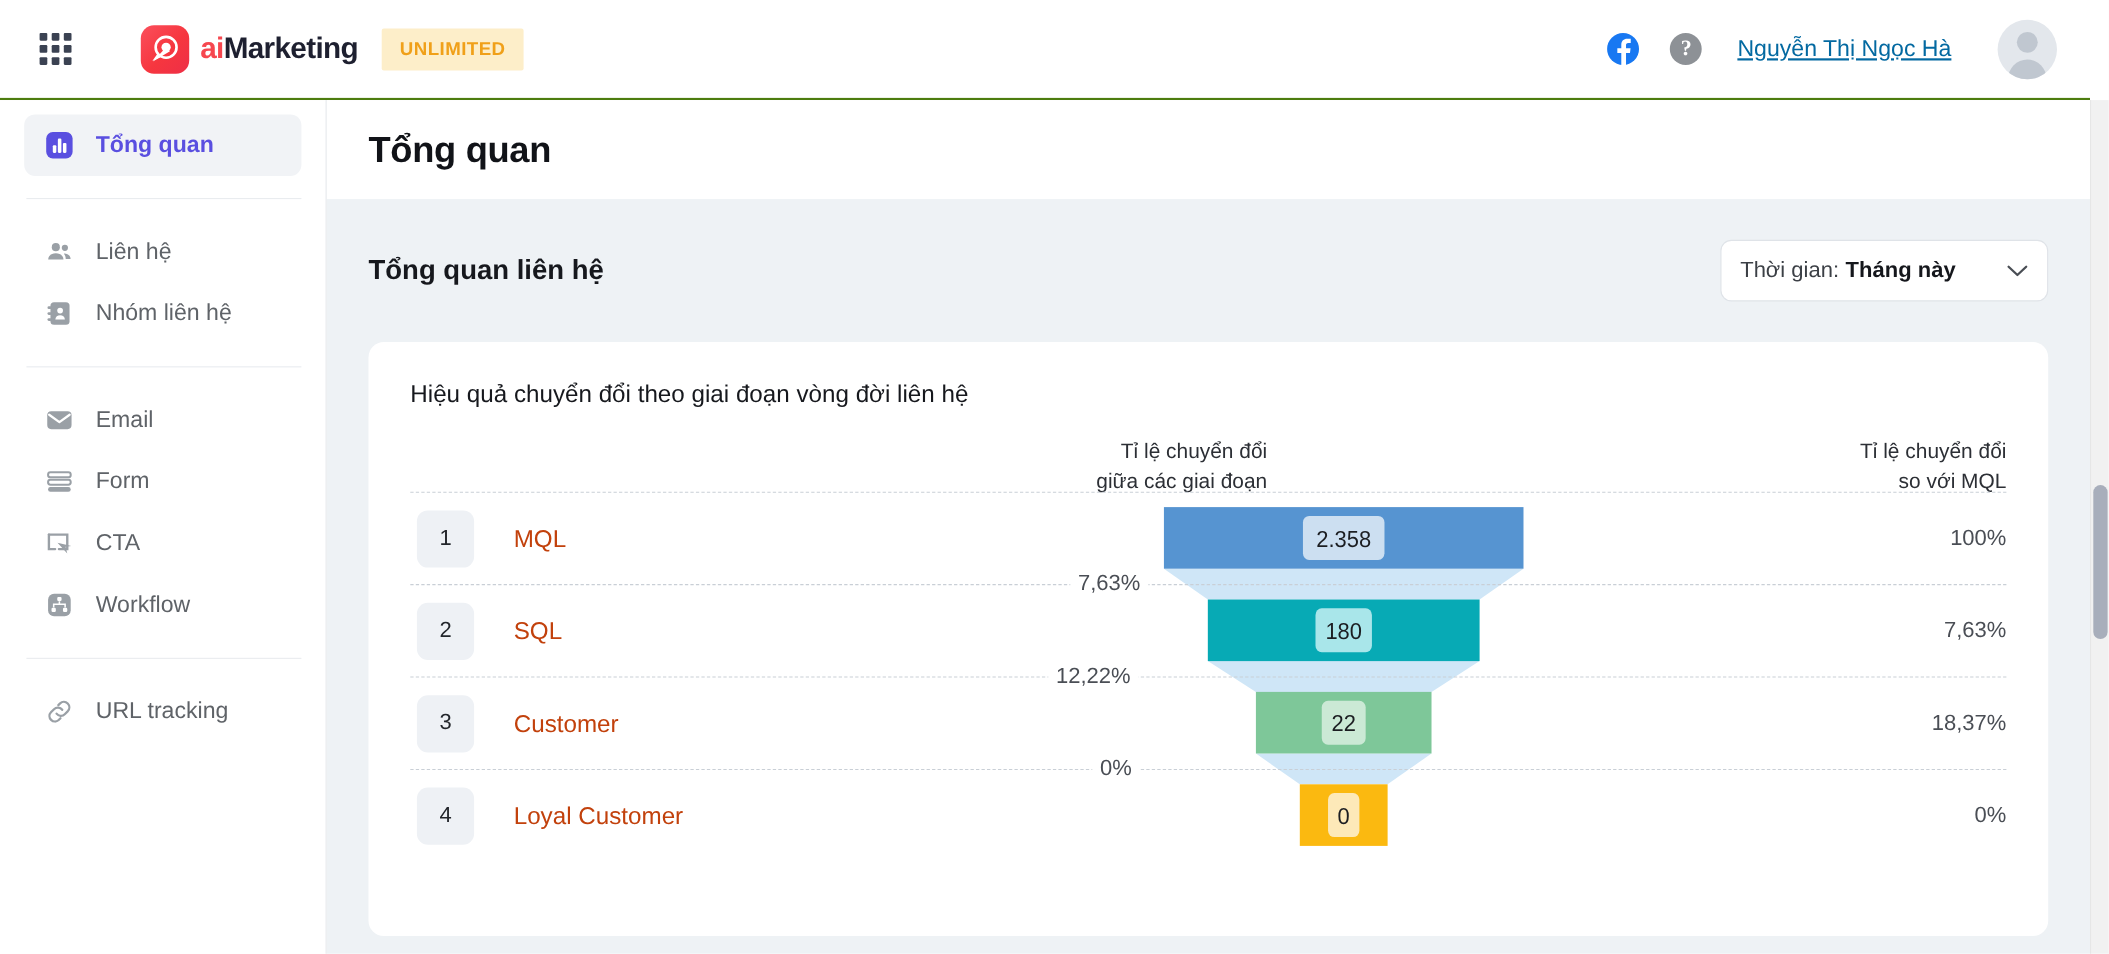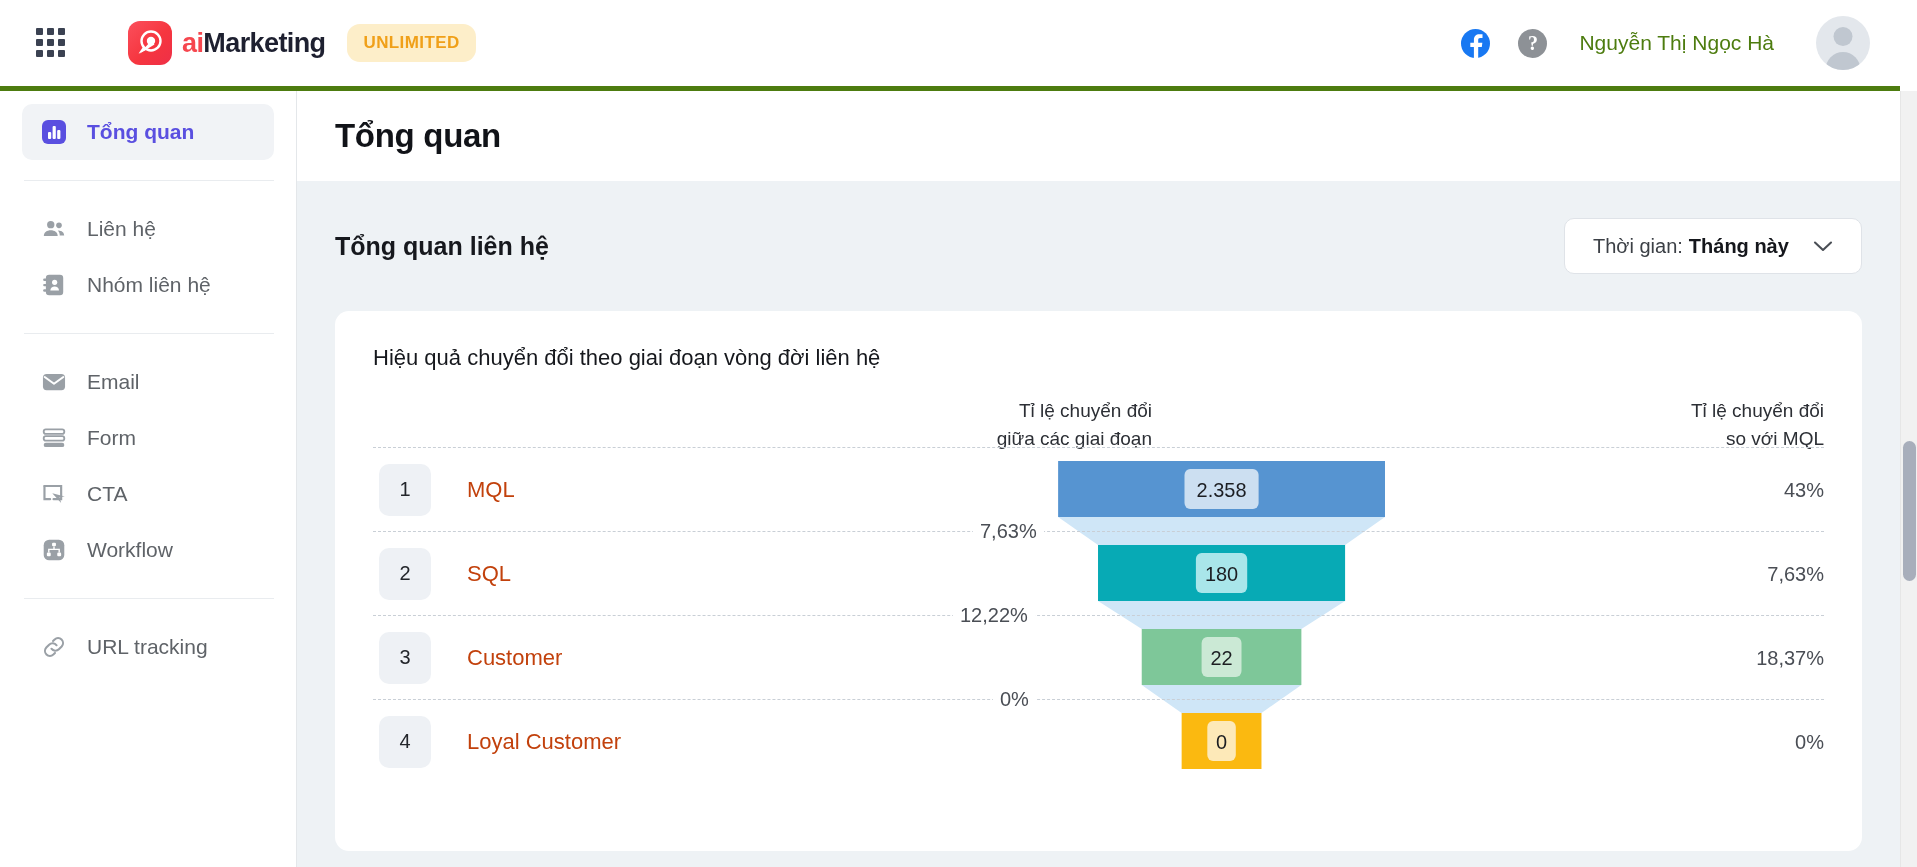--- a/index.html
+++ b/index.html
@@ -8,21 +8,21 @@
     font-family: "Liberation Sans", sans-serif;
     background: #ffffff;
     overflow: hidden;
   }
 
   
   .topbar {
     position: absolute; top: 0; left: 0;
     width: 1900px; height: 91px;
     background: #ffffff;
-    border-bottom: 5px solid #4d7c0f;
+    border-bottom: 2px solid #4d7c0f;
     display: flex; align-items: center;
   }
   .apps-grid {
     margin-left: 36px;
     width: 30px; height: 30px;
     display: grid;
     grid-template-columns: repeat(3, 7px);
     grid-template-rows: repeat(3, 7px);
     gap: 4px;
     cursor: pointer;
@@ -43,36 +43,36 @@
     color: #1e2030;
   }
   .brand-name .ai { color: #f6474f; }
   .plan-badge {
     margin-left: 22px;
     background: #fdeec9;
     color: #f0a019;
     font-size: 17px; font-weight: bold;
     letter-spacing: 0.4px;
     padding: 9px 16px;
-    border-radius: 13px;
+    border-radius: 2px;
   }
 
   .topbar-right {
     margin-left: auto; margin-right: 30px;
     display: flex; align-items: center; gap: 28px;
   }
   .fb-icon { width: 29px; height: 29px; border-radius: 50%; background: #1878f2; display:flex; align-items:center; justify-content:center; cursor:pointer;}
   .help-icon {
     width: 29px; height: 29px; border-radius: 50%; background: #8d9196;
     color: #fff; font-size: 20px; font-weight: bold;
     display: flex; align-items: center; justify-content: center;
     font-family: "Liberation Serif", serif;
     cursor: pointer;
   }
-  .user-name { font-size: 21px; color: #4d7c0f; margin-left: 4px; }
+  .user-name { font-size: 21px; color: #0369a1; margin-left: 4px; text-decoration: underline; }
   .avatar {
     width: 54px; height: 54px; border-radius: 50%;
     background: #e3e7ec; margin-left: 14px;
     position: relative; overflow: hidden; cursor: pointer;
   }
   .avatar::before {
     content: ""; position: absolute; top: 11px; left: 50%;
     transform: translateX(-50%);
     width: 19px; height: 19px; border-radius: 50%; background: #c0c7d0;
   }
@@ -131,21 +131,21 @@
     height: 130px;
   }
   .section-title { font-size: 25px; font-weight: bold; color: #16181d; }
   .filters { margin-left: auto; display: flex; gap: 22px; }
   .filter-box {
     background: #ffffff;
     border: 1px solid #dfe3e8;
     border-radius: 10px;
     height: 56px;
     display: flex; align-items: center;
-    padding: 0 28px;
+    padding: 0 17px;
     font-size: 20px; color: #3c4046;
     cursor: pointer;
     min-width: 298px;
   }
   .filter-box .val { font-weight: bold; color: #15171c; margin-left: 6px; }
   .chev { margin-left: auto; padding-left: 22px; display:flex; align-items:center; }
 
   
   .card {
     margin: 0 38px;
@@ -415,21 +415,21 @@
           <rect x="872" y="190" width="42" height="40" rx="6" fill="#cbe9d5"></rect>
           <text x="893" y="218" text-anchor="middle" font-size="21" fill="#1c1e22" font-family="&quot;Liberation Sans&quot;, sans-serif">22</text>
           <rect x="851" y="266" width="84" height="56" fill="#fbb910"></rect>
           <rect x="878" y="274" width="30" height="40" rx="6" fill="#fde9b8"></rect>
           <text x="893" y="302" text-anchor="middle" font-size="21" fill="#1c1e22" font-family="&quot;Liberation Sans&quot;, sans-serif">0</text>
         </svg>
 
       <div class="frow">
         <div class="rank">1</div>
         <div class="stage-name">MQL</div>
-        <div class="mql-pct">43%</div>
+        <div class="mql-pct">100%</div>
       </div>
 
       <div class="frow">
         <div class="rank">2</div>
         <div class="stage-name">SQL</div>
         <div class="mql-pct">7,63%</div>
       </div>
 
       <div class="frow">
         <div class="rank">3</div>

